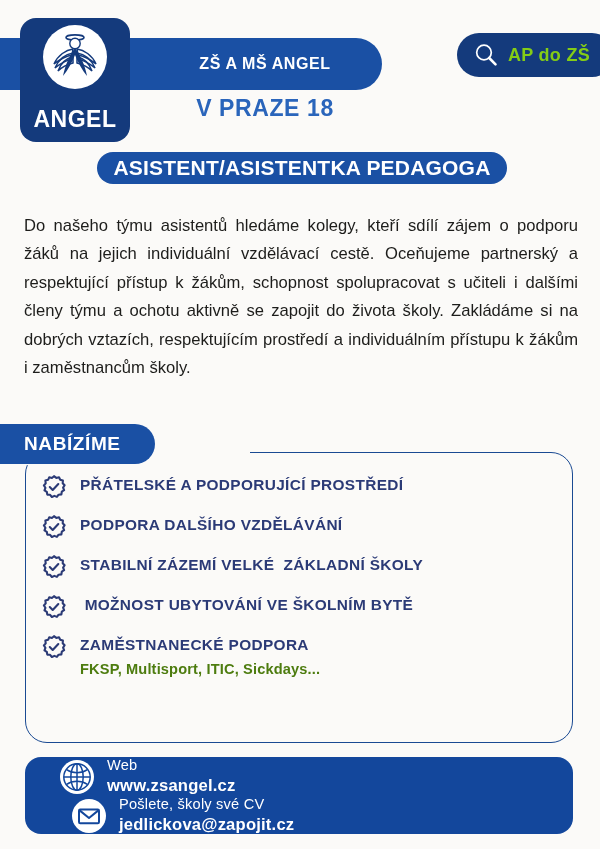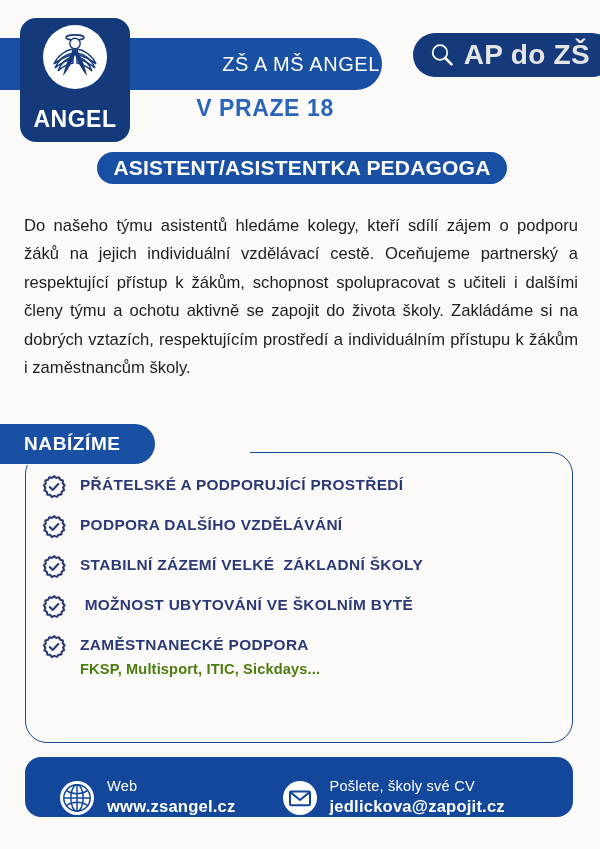--- a/index.html
+++ b/index.html
@@ -23,25 +23,25 @@
     left: -10px; top: 38px;
     width: 392px; height: 52px;
     background: #1a50a4;
     border-radius: 0 26px 26px 0;
   }
   .header-band-text {
     position: absolute;
     left: 150px; top: 48px;
     width: 230px;
     line-height: 32px;
-    font-size: 20px;
-    font-weight: normal;
+    font-size: 16px;
+    font-weight: bold;
     letter-spacing: 0.6px;
     color: #ffffff;
-    text-align: right;
+    text-align: center;
   }
   .header-sub {
     position: absolute;
     left: 150px; top: 95px;
     width: 230px;
     font-size: 23px;
     font-weight: bold;
     letter-spacing: 0.6px;
     color: #2a65bb;
     text-align: center;
@@ -75,21 +75,21 @@
     right: -14px; top: 33px;
     height: 44px;
     padding: 0 24px 0 16px;
     background: #143a7c;
     border-radius: 22px;
     display: flex;
     align-items: center;
     gap: 9px;
   }
   .search-badge .label {
-    font-size: 28px; font-weight: 600; color: #e5e5e5; letter-spacing: 0.3px;
+    font-size: 18px; font-weight: 600; color: #84cc16; letter-spacing: 0.3px;
   }
 
   
   .job-pill {
     position: absolute;
     left: 97px; top: 152px;
     width: 410px; height: 32px;
     background: #1a50a4;
     border-radius: 21px;
     display: flex; align-items: center; justify-content: center;
@@ -168,25 +168,26 @@
     font-size: 14.6px;
     font-weight: bold;
     color: #4d7c0f;
     letter-spacing: 0.15px;
   }
 
   
   .footer {
     position: absolute;
     left: 25px; top: 757px;
-    width: 548px; height: 60px;
+    width: 548px; height: 77px;
     background: #13479c;
     border-radius: 16px;
     display: flex;
-    align-items: flex-end;
+    align-items: flex-start;
+    flex-direction: column;
   }
   .contact {
     display: flex;
     align-items: center;
     gap: 12px;
   }
   .contact.web { margin-left: 34px; }
   .contact.mail { margin-left: 46px; }
   .contact-icon { flex: 0 0 auto; width: 36px; height: 36px; }
   .contact-top {

